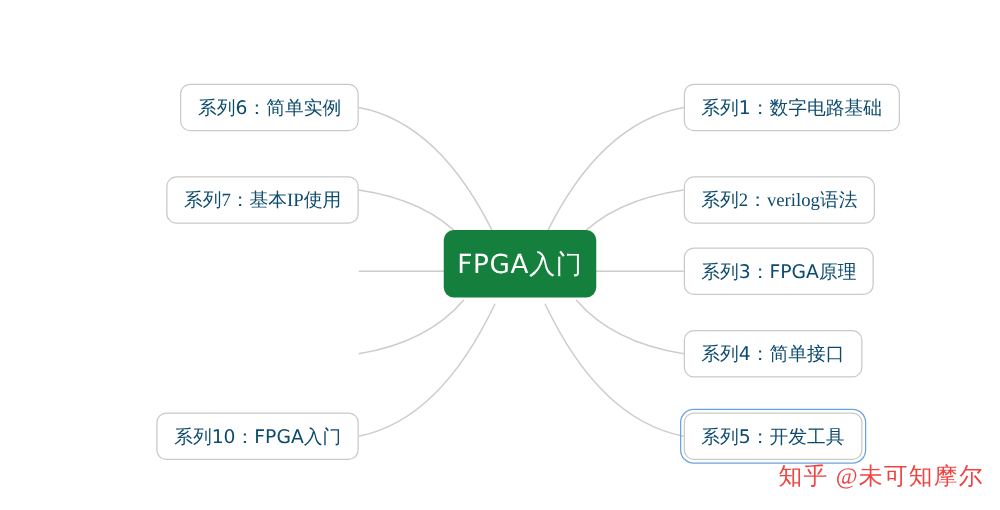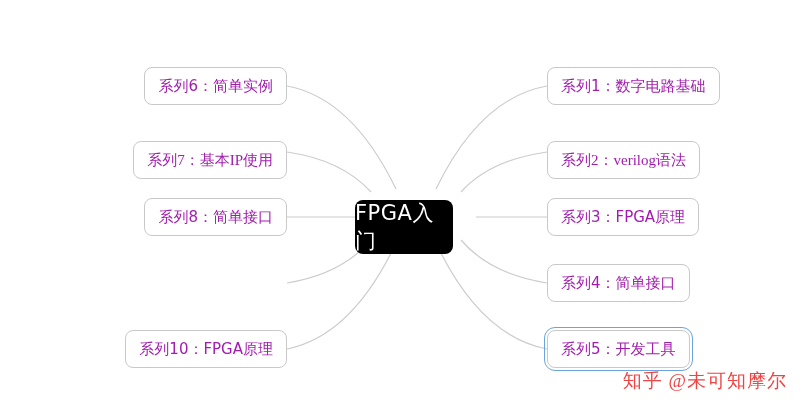--- a/index.html
+++ b/index.html
@@ -29,43 +29,43 @@
     position: absolute;
     height: 38px;
     display: flex;
     align-items: center;
     justify-content: center;
     padding: 0 13px;
     background: #ffffff;
     border: 1px solid #c9c9c9;
     border-radius: 8px;
     font-size: 15px;
-    color: #a21caf;
+    color: #0c4a6e;
     white-space: nowrap;
     box-sizing: border-box;
     cursor: default;
   }
   .node.left  { right: 513px; }
   .node.right { left: 547px; justify-content: flex-end; }
   .row1 { top: 67px; }
   .row2 { top: 141px; font-family: Liberation Serif, serif; }
   .row3 { top: 198px; }
   .row4 { top: 264px; }
   .row5 { top: 330px; }
   .node.selected {
     outline: 1.5px solid #6ba3e0;
     outline-offset: 2px;
   }
   .center-node {
     position: absolute;
     left: 355px;
-    top: 200px;
-    width: 98px;
+    top: 184px;
+    width: 122px;
     height: 54px;
-    background: #000000;
+    background: #15803d;
     border-radius: 8px;
     display: flex;
     align-items: center;
     justify-content: center;
     color: #ffffff;
     font-size: 21px;
     font-weight: 500;
     letter-spacing: 0.5px;
   }
   .watermark {
@@ -96,25 +96,22 @@
     <path d="M 547 283 Q 490 274 461 240"></path>
     <path d="M 547 349 Q 480 336 436 243"></path>
   </svg>
 
   <div class="node left row1">
     <span>系列6：简单实例</span>
   </div>
   <div class="node left row2">
     <span>系列7：基本IP使用</span>
   </div>
-  <div class="node left row3">
-    <span>系列8：简单接口</span>
-  </div>
   <div class="node left row5">
-    <span>系列10：FPGA原理</span>
+    <span>系列10：FPGA入门</span>
   </div>
 
   <div class="node right row1">
     <span>系列1：数字电路基础</span>
   </div>
   <div class="node right row2">
     <span>系列2：verilog语法</span>
   </div>
   <div class="node right row3">
     <span>系列3：FPGA原理</span>

